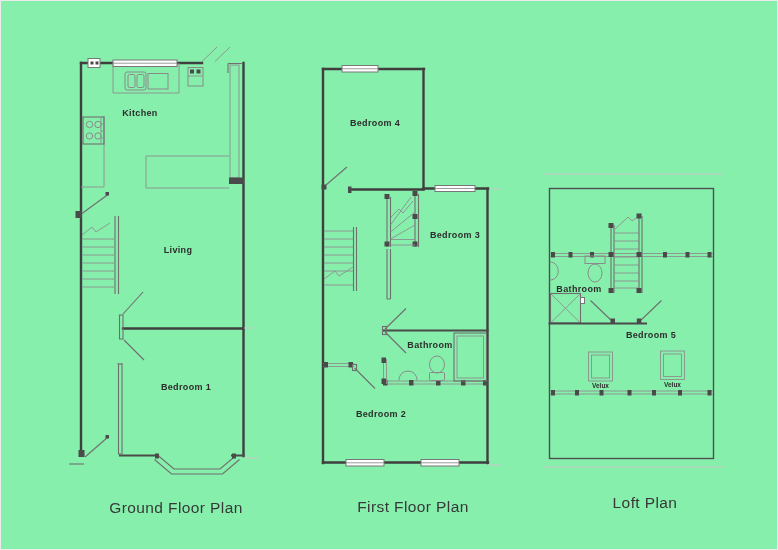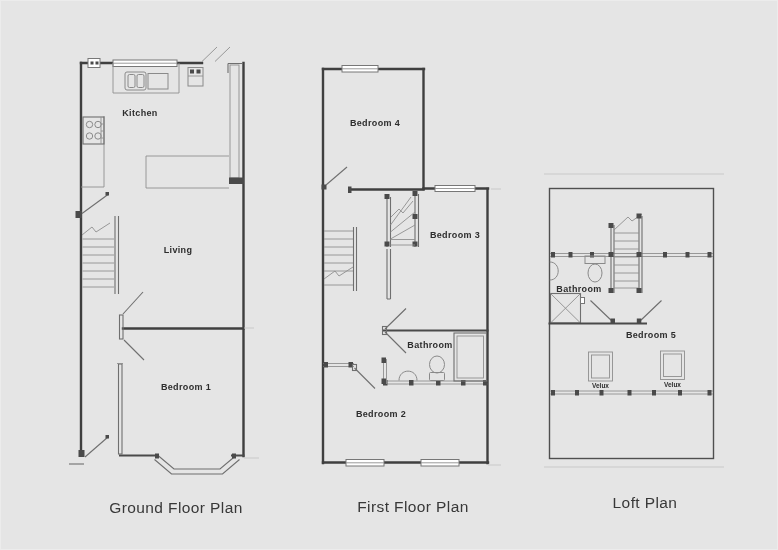--- a/index.html
+++ b/index.html
@@ -1,19 +1,19 @@
 <!DOCTYPE html>
 <html><head>
 <meta charset="utf-8">
 <style>
   html,body{margin:0;padding:0;background:#fff;}
   .sheet{
     position:relative;
     width:778px;height:550px;
-    background:#e5e5e5;
+    background:#86efac;
     border:1px solid #ececec;
     box-sizing:border-box;
     font-family:"Liberation Sans",sans-serif;
     overflow:hidden;
   }
   svg{display:block;}
   .wall{stroke:#3f3f3f;stroke-width:2.4;fill:none;stroke-linecap:square;}
   .wallmed{stroke:#4a4a4a;stroke-width:2;fill:none;stroke-linecap:square;}
   .thin{stroke:#6f6f6f;stroke-width:1.1;fill:none;}
   .thin2{stroke:#8f8f8f;stroke-width:0.9;fill:none;}

